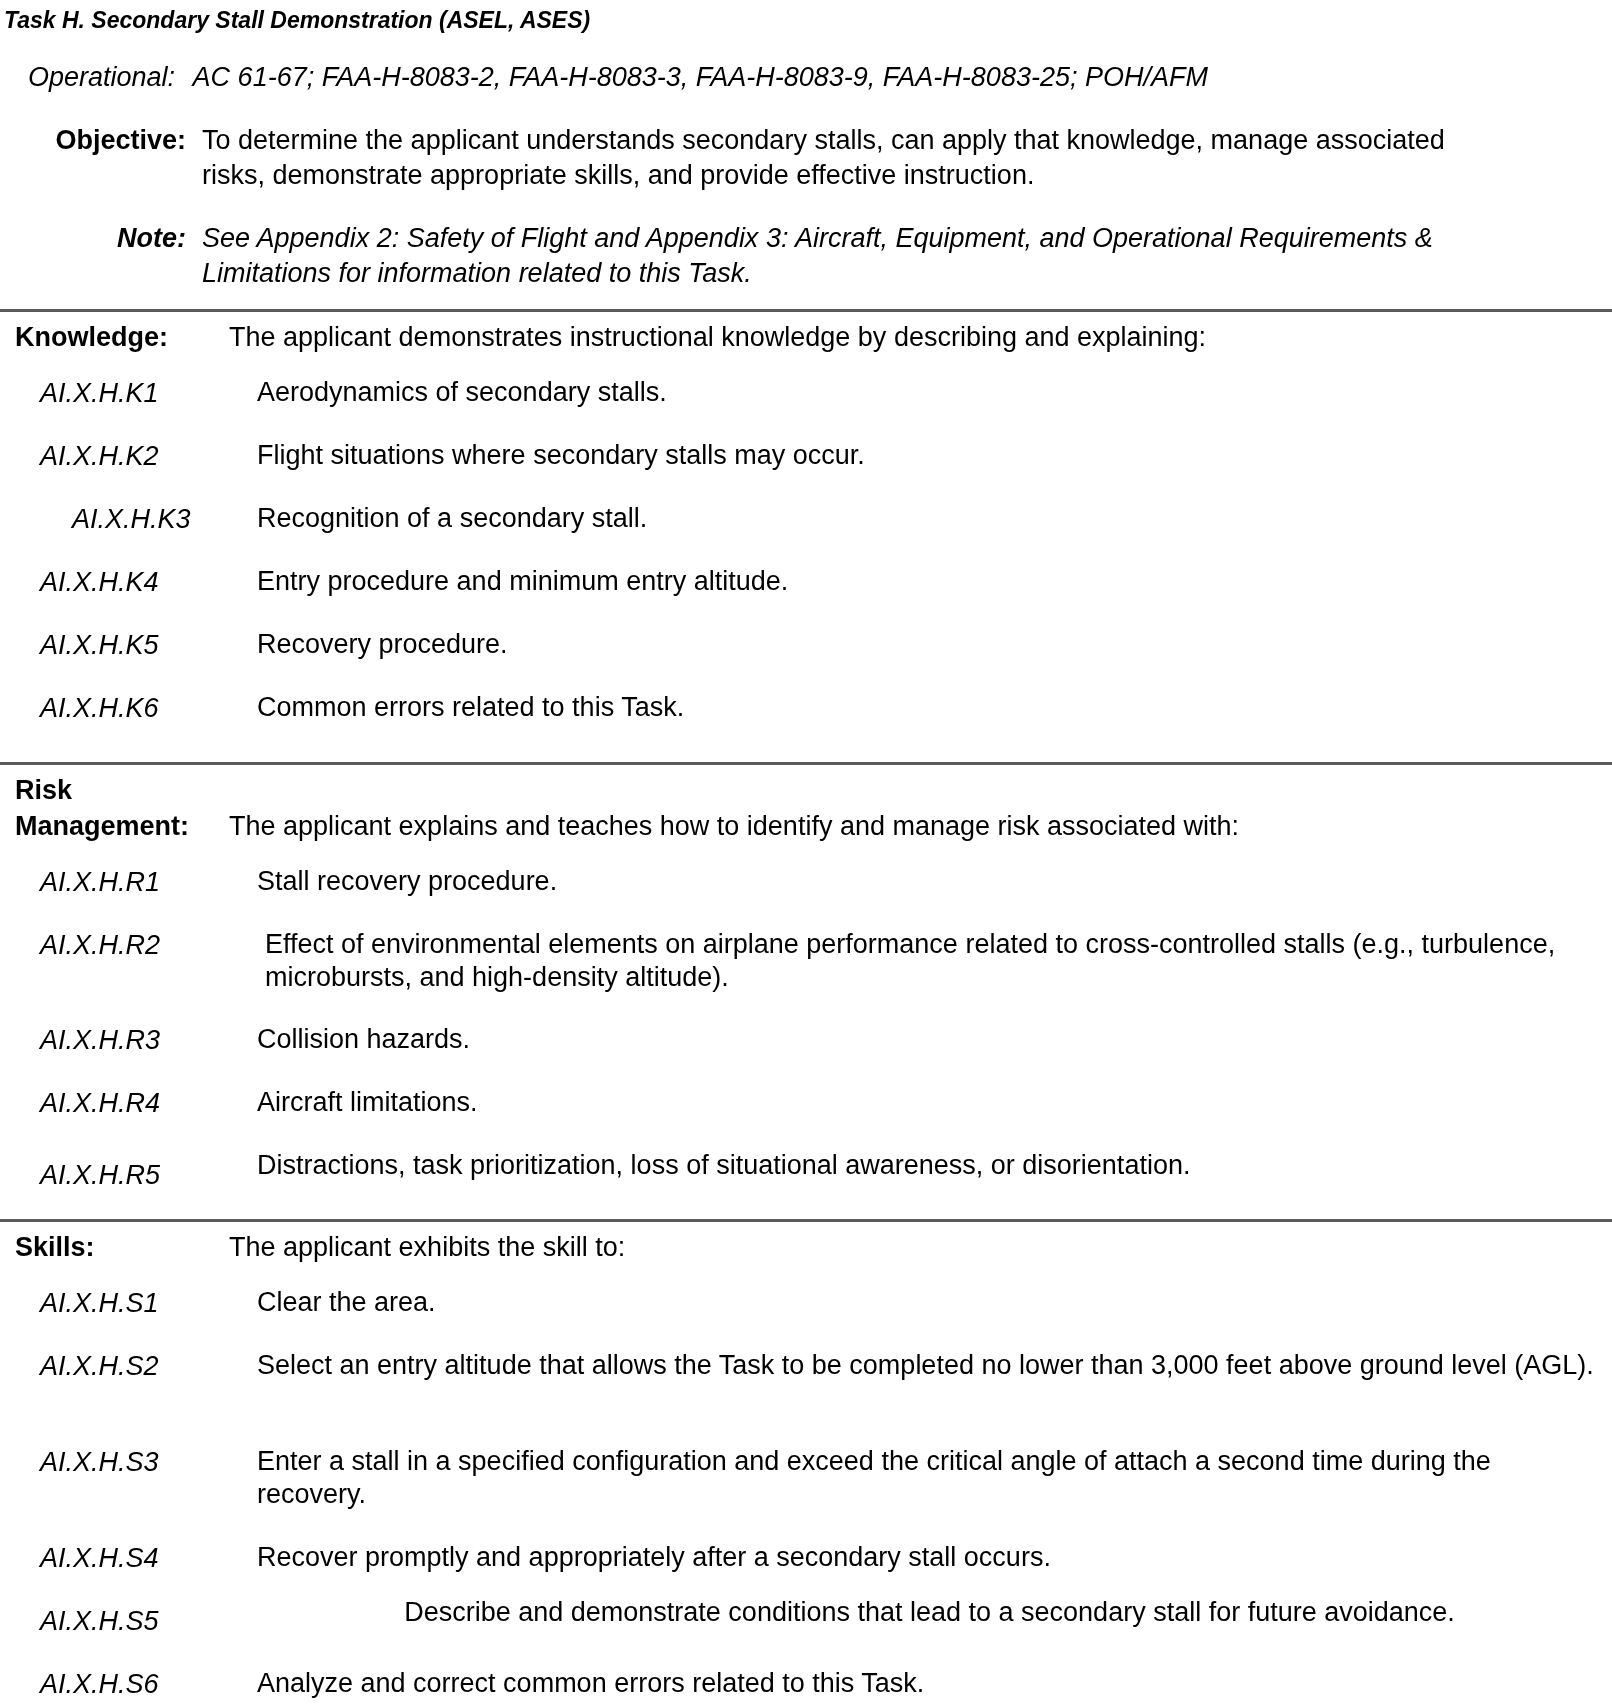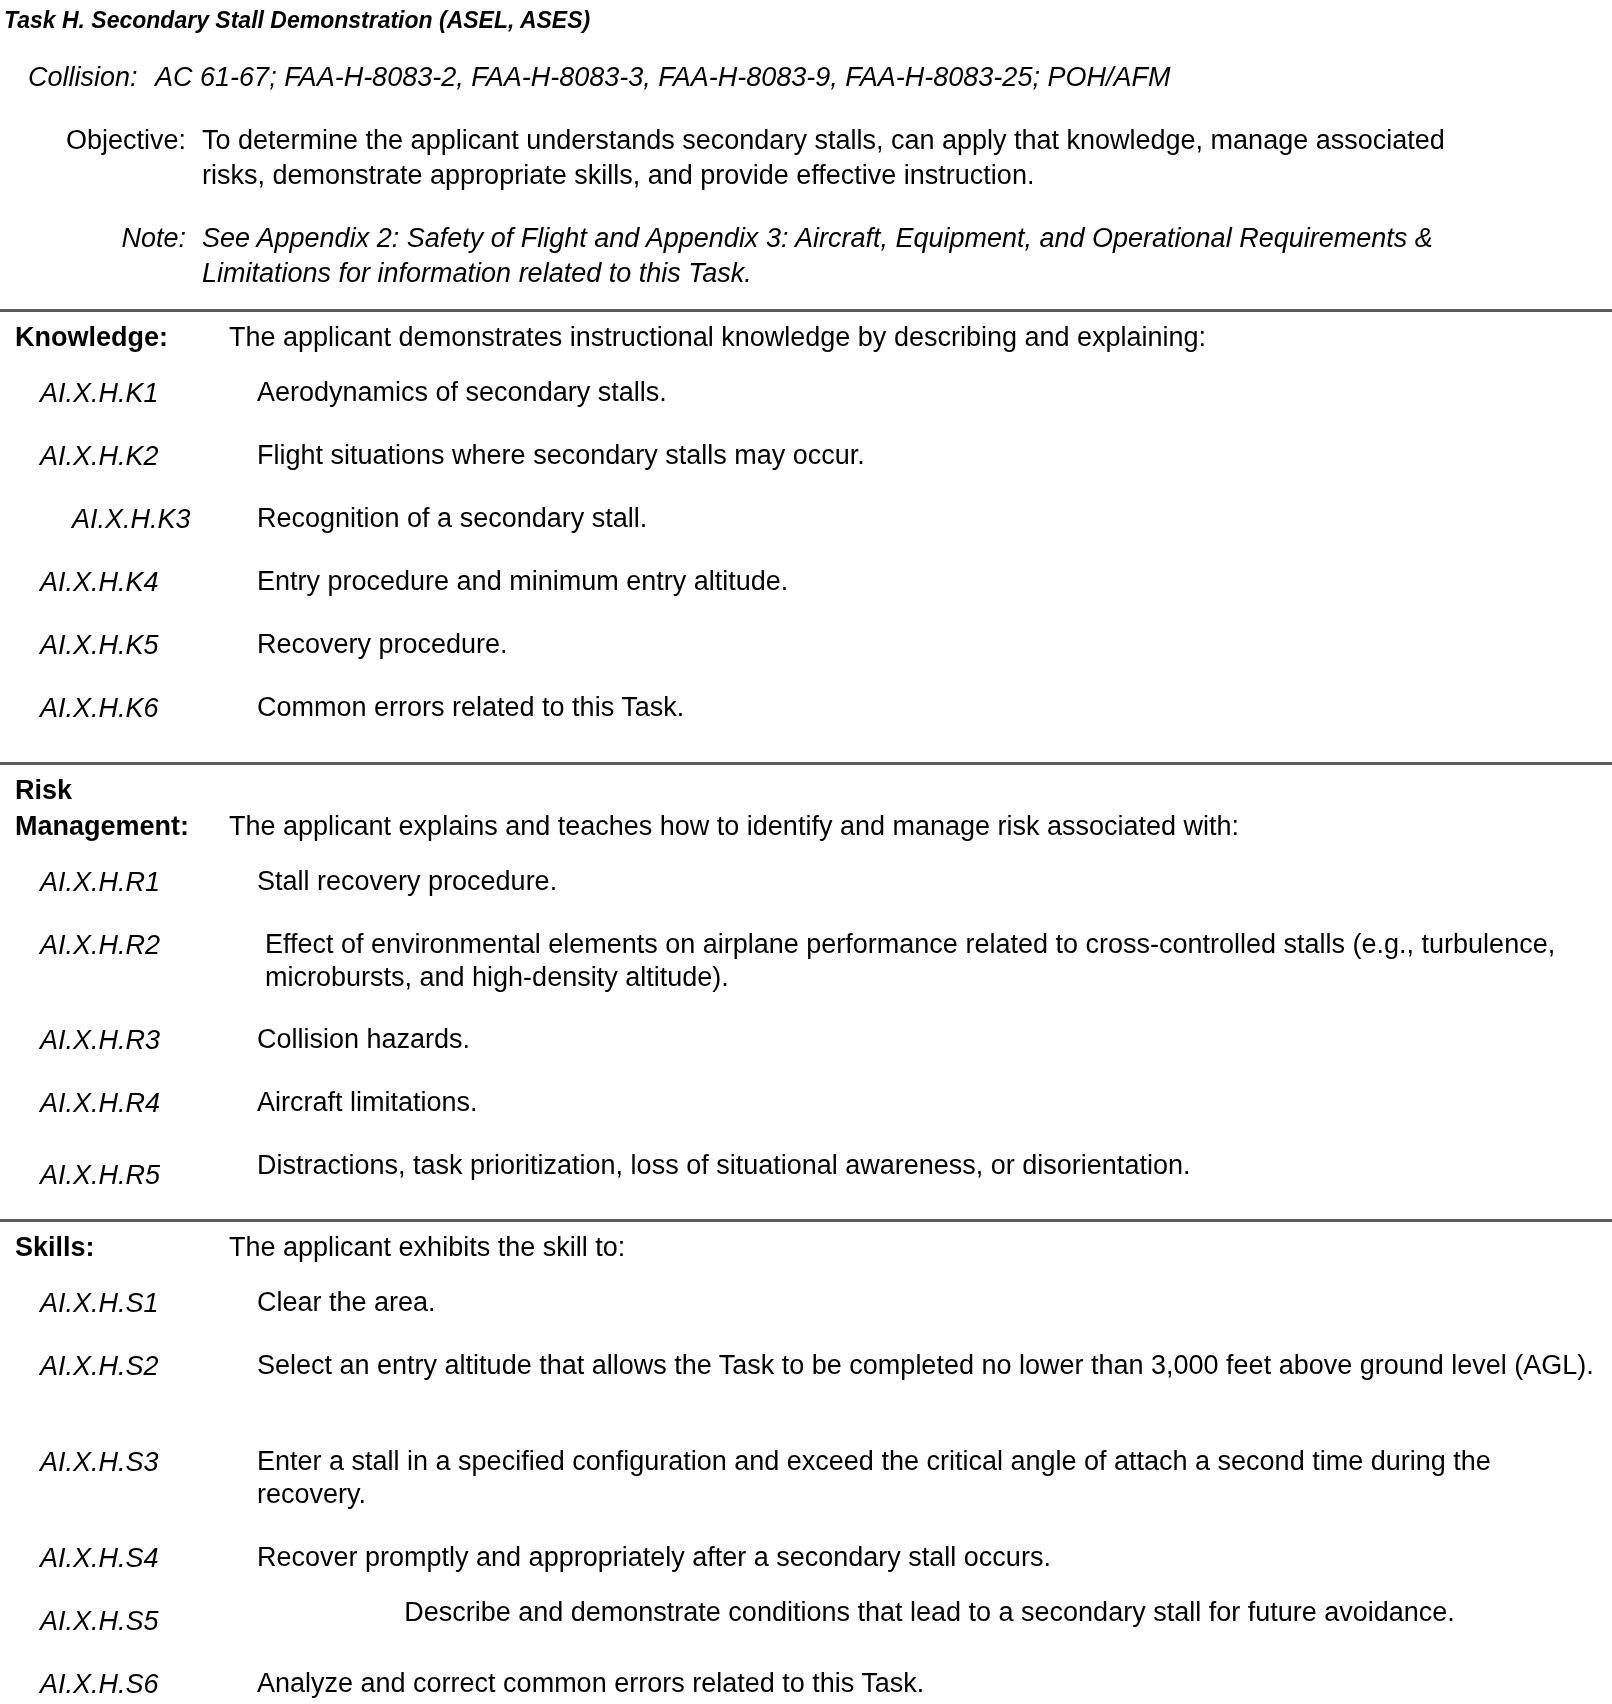--- a/index.html
+++ b/index.html
@@ -4,36 +4,36 @@
 <style>
   html, body { margin: 0; padding: 0; background: #ffffff; }
   body {
     width: 1612px; height: 1704px; position: relative; overflow: hidden;
     font-family: "Liberation Sans", sans-serif; color: #000;
     font-size: 27px;
   }
   .abs { position: absolute; white-space: nowrap; line-height: 34px; }
   .title { font-weight: bold; font-style: italic; font-size: 23px; left: 4px; top: 2px; line-height: 36px; }
   .refs { font-style: italic; left: 28px; top: 60px; }
-  .hdr-label { font-weight: normal; text-align: right; }
+  .hdr-label { font-weight: bold; text-align: right; }
   .hdr-text { left: 202px; white-space: normal; width: 1400px; }
   .note-text { font-style: italic; }
   .rule { position: absolute; left: 0; width: 1612px; height: 3px; background: #5c5c5c; }
   .sec-label { font-weight: bold; left: 15px; }
   .sec-intro { left: 229px; }
   .item-id { font-style: italic; left: 40px; }
   .item-desc { left: 257px; white-space: normal; width: 1345px; line-height: 33px; }
 </style>
 </head>
 <body>
 
 <div class="abs title">Task H.  Secondary Stall Demonstration (ASEL, ASES)</div>
 
 <div class="abs refs">
-  <span>Collision:</span>
+  <span>Operational:</span>
   <span style="margin-left:10px;">AC 61-67; FAA-H-8083-2, FAA-H-8083-3, FAA-H-8083-9, FAA-H-8083-25; POH/AFM</span>
 </div>
 
 <div class="abs hdr-label" style="left:40px; width:146px; top:123px;">Objective:</div>
 <div class="abs hdr-text" style="top:123px;">To determine the applicant understands secondary stalls, can apply that knowledge, manage associated</div>
 <div class="abs hdr-text" style="top:158px;">risks, demonstrate appropriate skills, and provide effective instruction.</div>
 
 <div class="abs hdr-label note-text" style="left:40px; width:146px; top:221px;">Note:</div>
 <div class="abs hdr-text note-text" style="top:221px;">See Appendix 2: Safety of Flight and Appendix 3: Aircraft, Equipment, and Operational Requirements &amp;</div>
 <div class="abs hdr-text note-text" style="top:256px;">Limitations for information related to this Task.</div>

